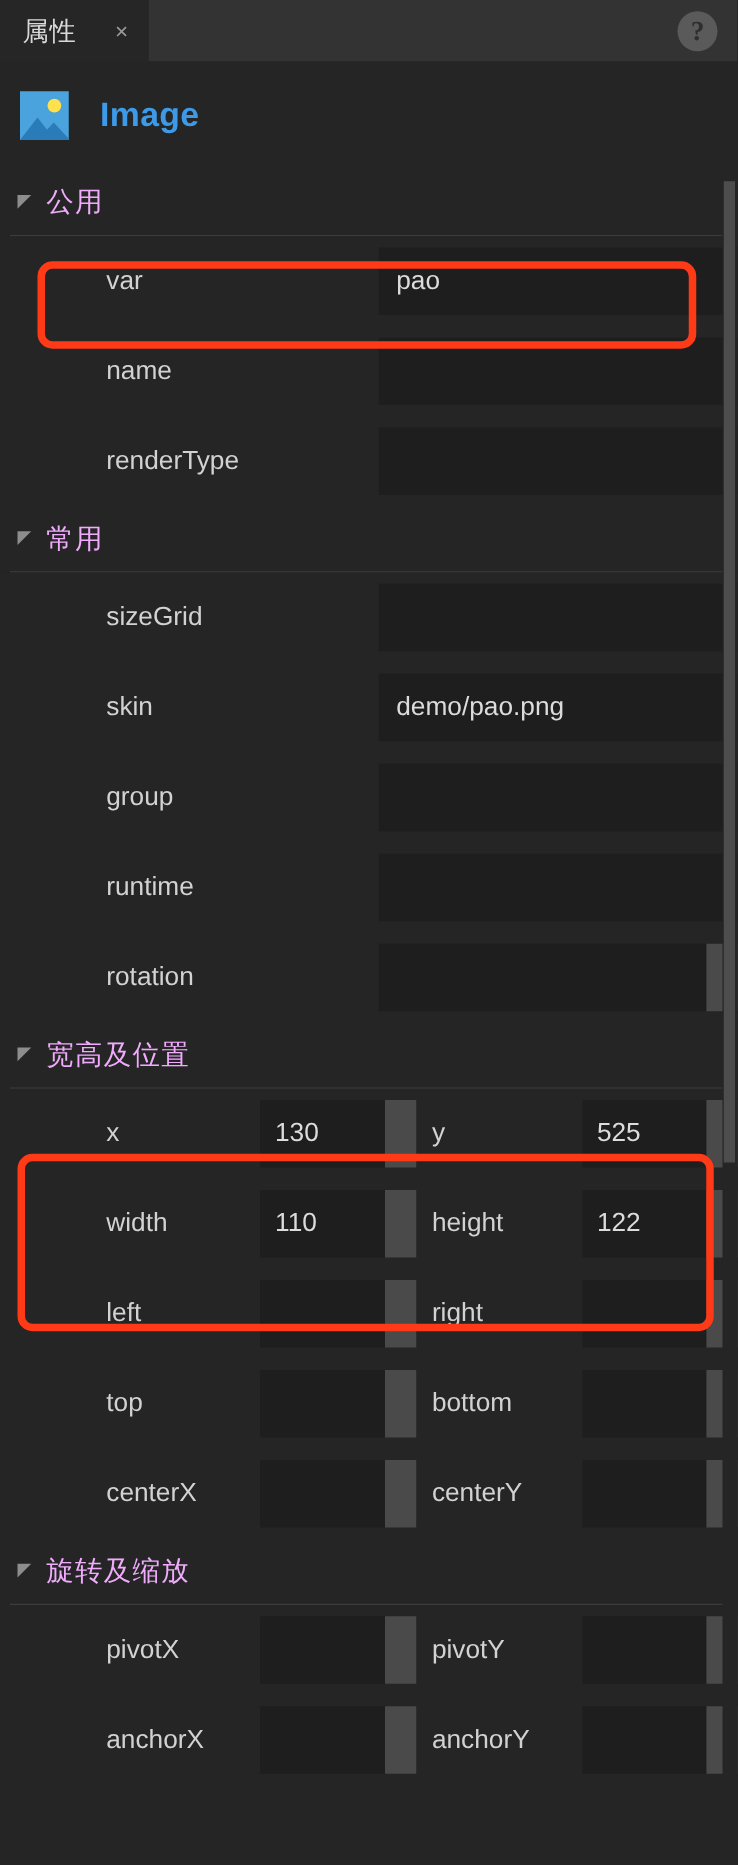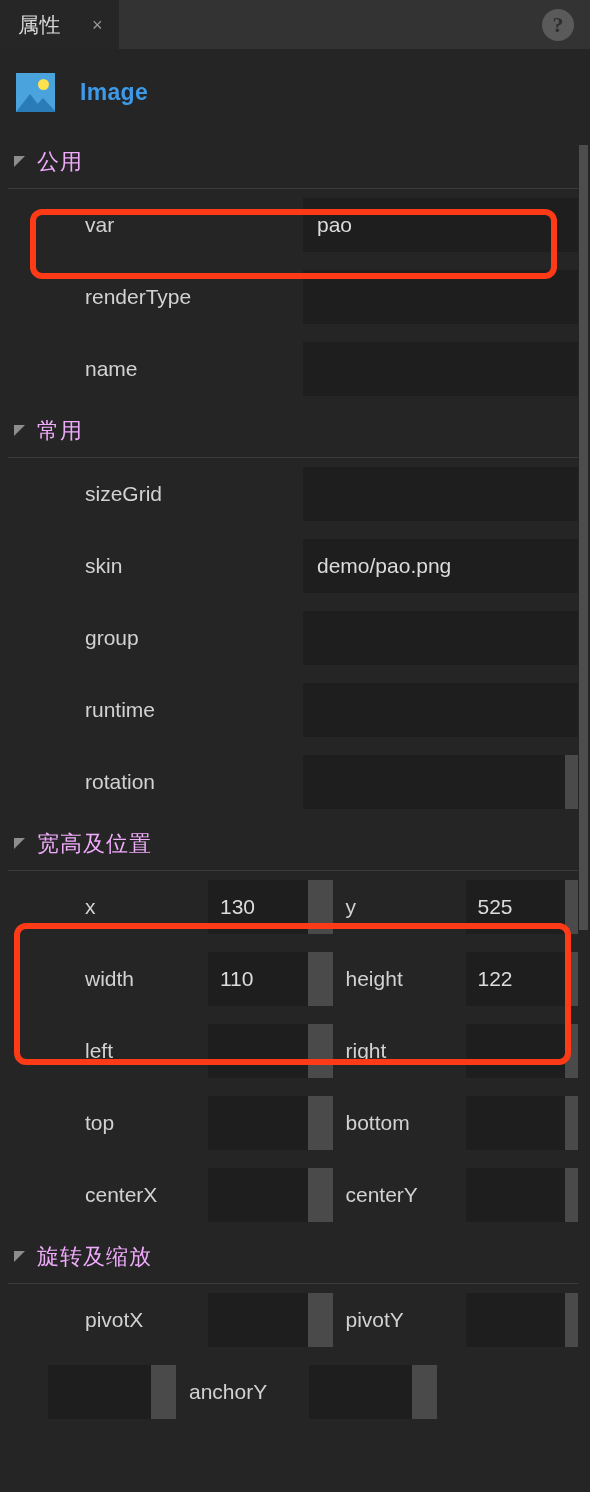--- a/index.html
+++ b/index.html
@@ -98,21 +98,21 @@
   .type-icon .mtn2 {
     position: absolute;
     left: 14px; bottom: 0;
     width: 0; height: 0;
     border-left: 13px solid transparent;
     border-right: 13px solid transparent;
     border-bottom: 14px solid #2a7cb8;
   }
   .type-title {
     margin-left: 25px;
-    font-size: 23px;
+    font-size: 27px;
     font-weight: bold;
     color: #3d9ae8;
     letter-spacing: 0.3px;
   }
 
   
   .section-head {
     display: flex;
     align-items: center;
     height: 52px;
@@ -246,26 +246,26 @@
   </div>
   <div class="section-rule"></div>
   <div class="rows">
 
     <div class="row">
       <div class="label w-full">var</div>
       <div class="field wide">pao</div>
     </div>
 
     <div class="row">
+      <div class="label w-full">name</div>
+      <div class="field wide"></div>
+    </div>
+
+    <div class="row">
       <div class="label w-full">renderType</div>
-      <div class="field wide"></div>
-    </div>
-
-    <div class="row">
-      <div class="label w-full">name</div>
       <div class="field wide"></div>
     </div>
 
   </div>
 
   <div class="section-head">
     <span class="tri"></span>
     <span class="section-title">常用</span>
   </div>
   <div class="section-rule"></div>
@@ -363,20 +363,21 @@
     <div class="row half">
       <div class="label w-col">pivotX</div>
       <div class="field narrow"></div>
       <div class="stepper"></div>
       <div class="label w-col2" style="padding-left:13px">pivotY</div>
       <div class="field narrow"></div>
       <div class="stepper"></div>
     </div>
 
     <div class="row half">
+      <div class="label w-col">anchorX</div>
       <div class="field narrow"></div>
       <div class="stepper"></div>
       <div class="label w-col2" style="padding-left:13px">anchorY</div>
       <div class="field narrow"></div>
       <div class="stepper"></div>
     </div>
 
   </div>
 
 </div>

